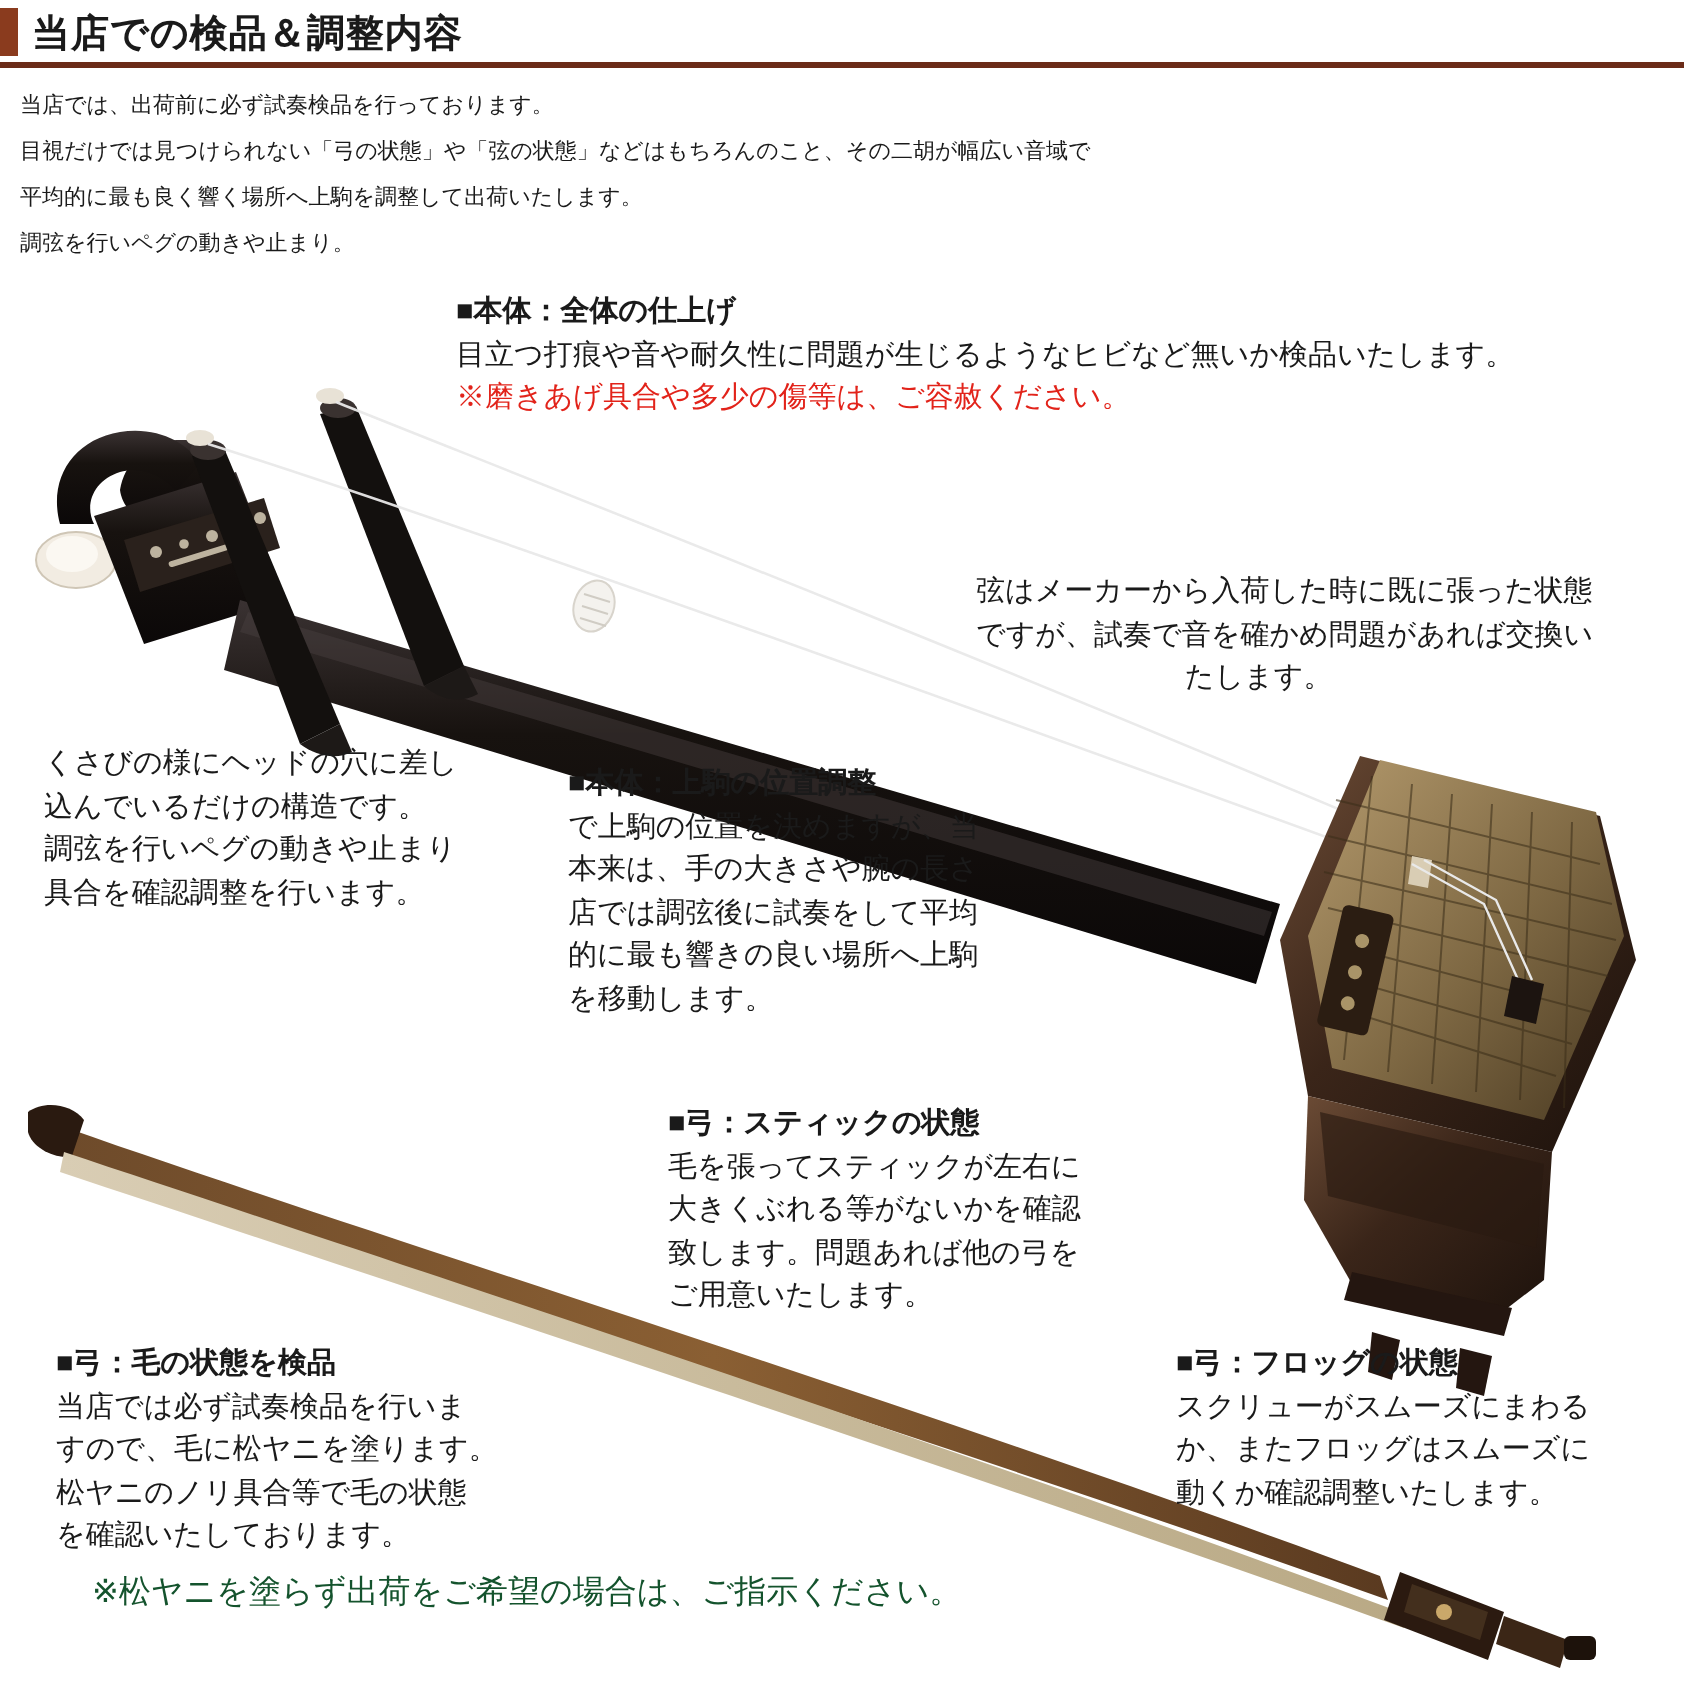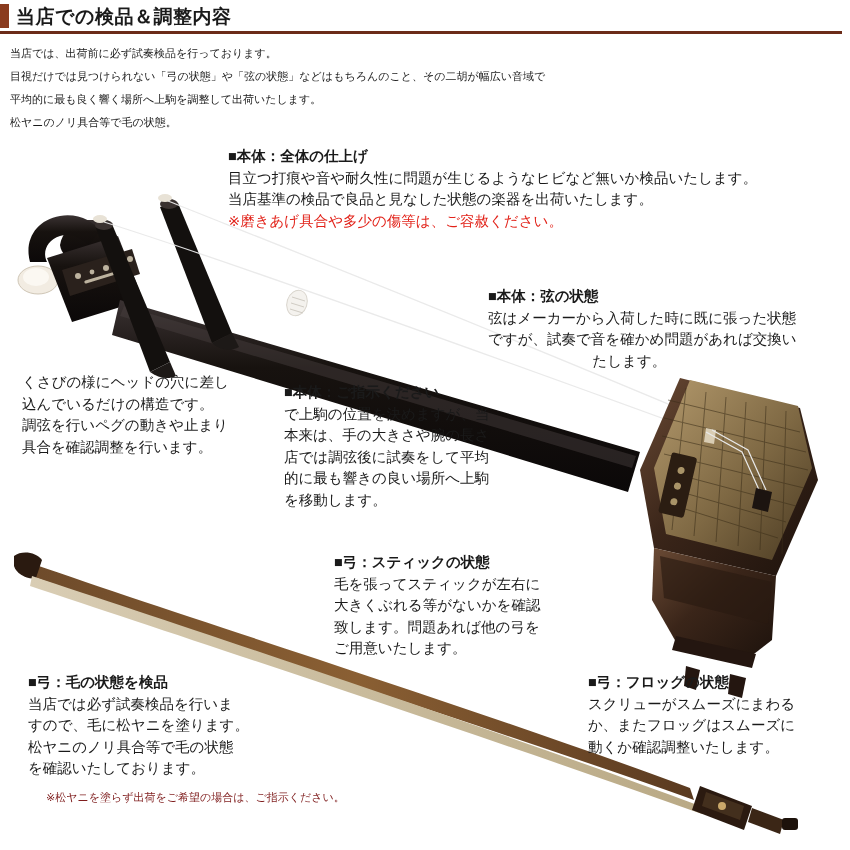--- a/index.html
+++ b/index.html
@@ -62,38 +62,39 @@
     color: #1a1a1a;
   }
   .intro div { white-space: nowrap; }
 
   
   .note {
     position: absolute;
     font-size: 14.5px;
     line-height: 21.5px;
     color: #1a1a1a;
+    font-family: Liberation Serif, serif;
   }
   .note .ttl {
     font-weight: bold;
     display: block;
     white-space: nowrap;
   }
   .note .ln { display: block; white-space: nowrap; }
   .note .red {
     color: #e2231a;
     display: block;
     white-space: nowrap;
   }
 
   .note-red-standalone {
     position: absolute;
-    font-size: 11px;
+    font-size: 16px;
     line-height: 22px;
-    color: #7f1d1d;
+    color: #14532d;
     white-space: nowrap;
   }
 
   
   .art {
     position: absolute;
     left: 0;
     top: 0;
     width: 850px;
     height: 850px;
@@ -232,46 +233,44 @@
 
   <div class="header-bar">
     <div class="header-accent"></div>
     <div class="header-title">当店での検品＆調整内容</div>
   </div>
 
   <div class="intro">
     <div>当店では、出荷前に必ず試奏検品を行っております。</div>
     <div>目視だけでは見つけられない「弓の状態」や「弦の状態」などはもちろんのこと、その二胡が幅広い音域で</div>
     <div>平均的に最も良く響く場所へ上駒を調整して出荷いたします。</div>
-    <div>松ヤニのノリ具合等で毛の状態。</div>
+    <div>調弦を行いペグの動きや止まり。</div>
   </div>
 
   <div class="note" style="left:228px; top:146px;">
     <span class="ttl">■本体：全体の仕上げ</span>
     <span class="ln">目立つ打痕や音や耐久性に問題が生じるようなヒビなど無いか検品いたします。</span>
-    <span class="ln">当店基準の検品で良品と見なした状態の楽器を出荷いたします。</span>
     <span class="red">※磨きあげ具合や多少の傷等は、ご容赦ください。</span>
   </div>
 
   <div class="note" style="left:488px; top:286px;">
-    <span class="ttl">■本体：弦の状態</span>
     <span class="ln">弦はメーカーから入荷した時に既に張った状態</span>
     <span class="ln">ですが、試奏で音を確かめ問題があれば交換い</span>
     <span class="ln" style="text-align:center; padding-right:26px;">たします。</span>
   </div>
 
   <div class="note" style="left:22px; top:372px;">
     <span class="ln">くさびの様にヘッドの穴に差し</span>
     <span class="ln">込んでいるだけの構造です。</span>
     <span class="ln">調弦を行いペグの動きや止まり</span>
     <span class="ln">具合を確認調整を行います。</span>
   </div>
 
   <div class="note" style="left:284px; top:382px;">
-    <span class="ttl">■本体：ご指示ください</span>
+    <span class="ttl">■本体：上駒の位置調整</span>
     <span class="ln">で上駒の位置を決めますが、当</span>
     <span class="ln">本来は、手の大きさや腕の長さ</span>
     <span class="ln">店では調弦後に試奏をして平均</span>
     <span class="ln">的に最も響きの良い場所へ上駒</span>
     <span class="ln">を移動します。</span>
   </div>
 
   <div class="note" style="left:334px; top:552px;">
     <span class="ttl">■弓：スティックの状態</span>
     <span class="ln">毛を張ってスティックが左右に</span>

